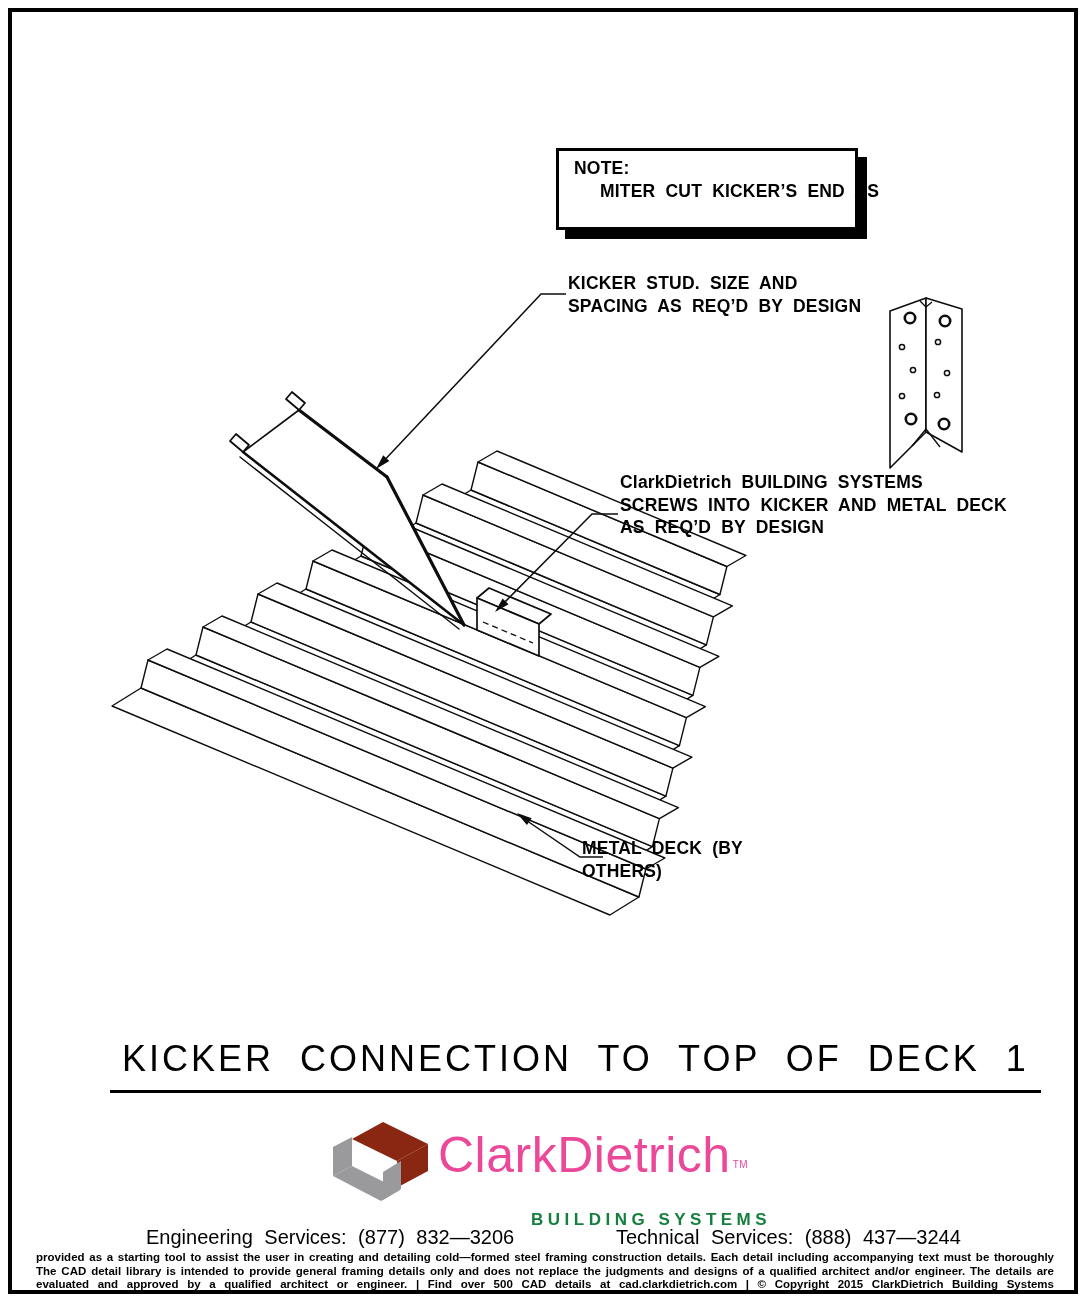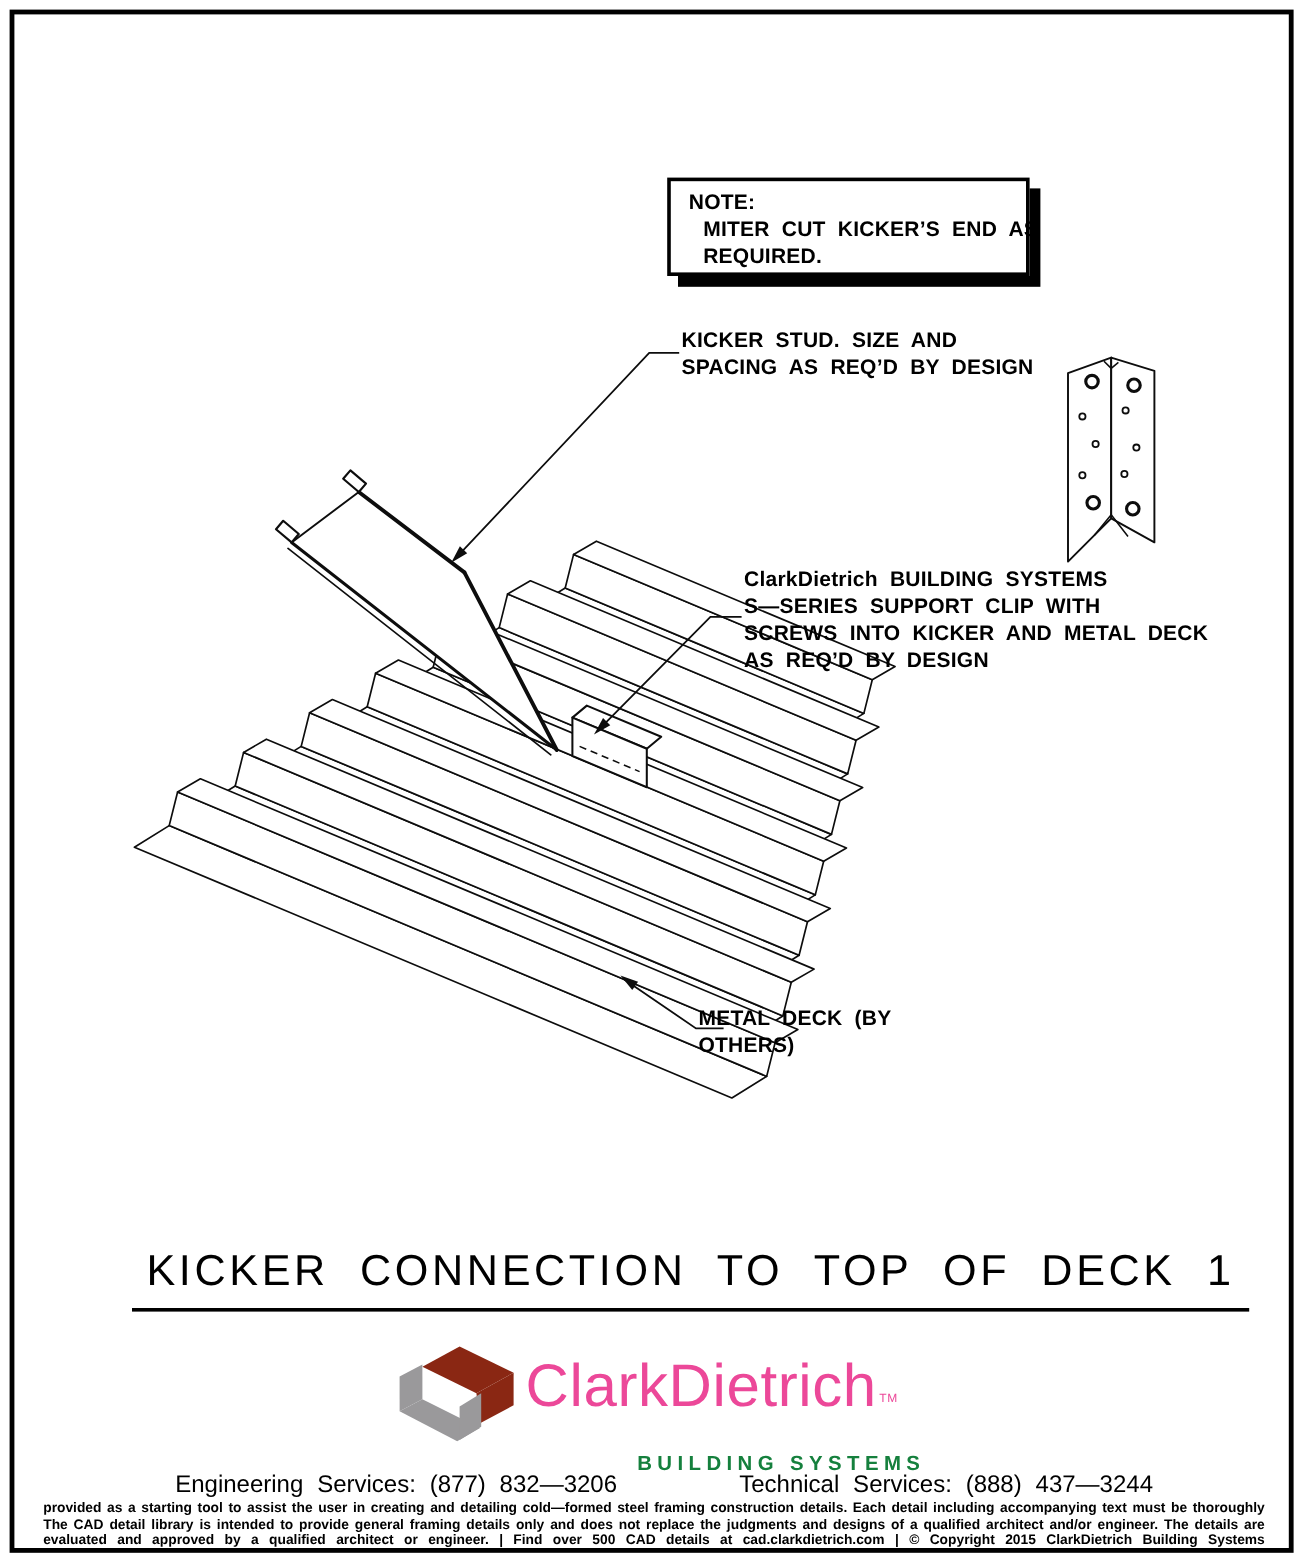--- a/index.html
+++ b/index.html
@@ -22,21 +22,21 @@
   .callout{position:absolute;}
 
   
   .notebox{
     position:absolute; left:556px; top:148px; width:302px; height:82px;
     background:#fff; border:3px solid #000; box-sizing:border-box;
     box-shadow:9px 9px 0 0 #000;
     padding:6px 0 0 15px;
   }
   .notebox .nb-head{ text-underline-offset:3px; }
-  .notebox .nb-line{ margin-left:12px; }
+  .notebox .nb-line{ margin-left:26px; }
 
   
   .title-row{
     position:absolute; left:110px; top:1038px; width:920px; text-align:right;
   }
   .title-row .title-text{
     display:inline-block; font-size:36px; font-weight:normal;
     letter-spacing:3px; word-spacing:13px; white-space:nowrap;
     padding:0 12px 10px 12px; border-bottom:3px solid #000;
   }
@@ -154,31 +154,29 @@
       <polygon points="333,1176 352,1166 400,1190 381,1201" fill="#9a999b"></polygon>
       <polygon points="383,1200 401,1189 401,1161 383,1172" fill="#9a999b"></polygon>
     </g>
   </svg>
 
   <div class="frame"></div>
 
   <div class="notebox cad">
     <div class="nb-head">NOTE:</div>
     <div class="nb-line">MITER CUT KICKER’S END AS</div>
-    <div class="nb-line">REQUIRED.</div>
   </div>
 
   <div class="callout cad" style="left:568px; top:272px;">
     <div>KICKER STUD. SIZE AND</div>
     <div>SPACING AS REQ’D BY DESIGN</div>
   </div>
 
   <div class="callout cad" style="left:620px; top:471px;">
     <div>ClarkDietrich BUILDING SYSTEMS</div>
-    <div>S—SERIES SUPPORT CLIP WITH</div>
     <div>SCREWS INTO KICKER AND METAL DECK</div>
     <div>AS REQ’D BY DESIGN</div>
   </div>
 
   <div class="callout cad" style="left:582px; top:837px;">
     <div>METAL DECK (BY</div>
     <div>OTHERS)</div>
   </div>
 
   <div class="title-row">

